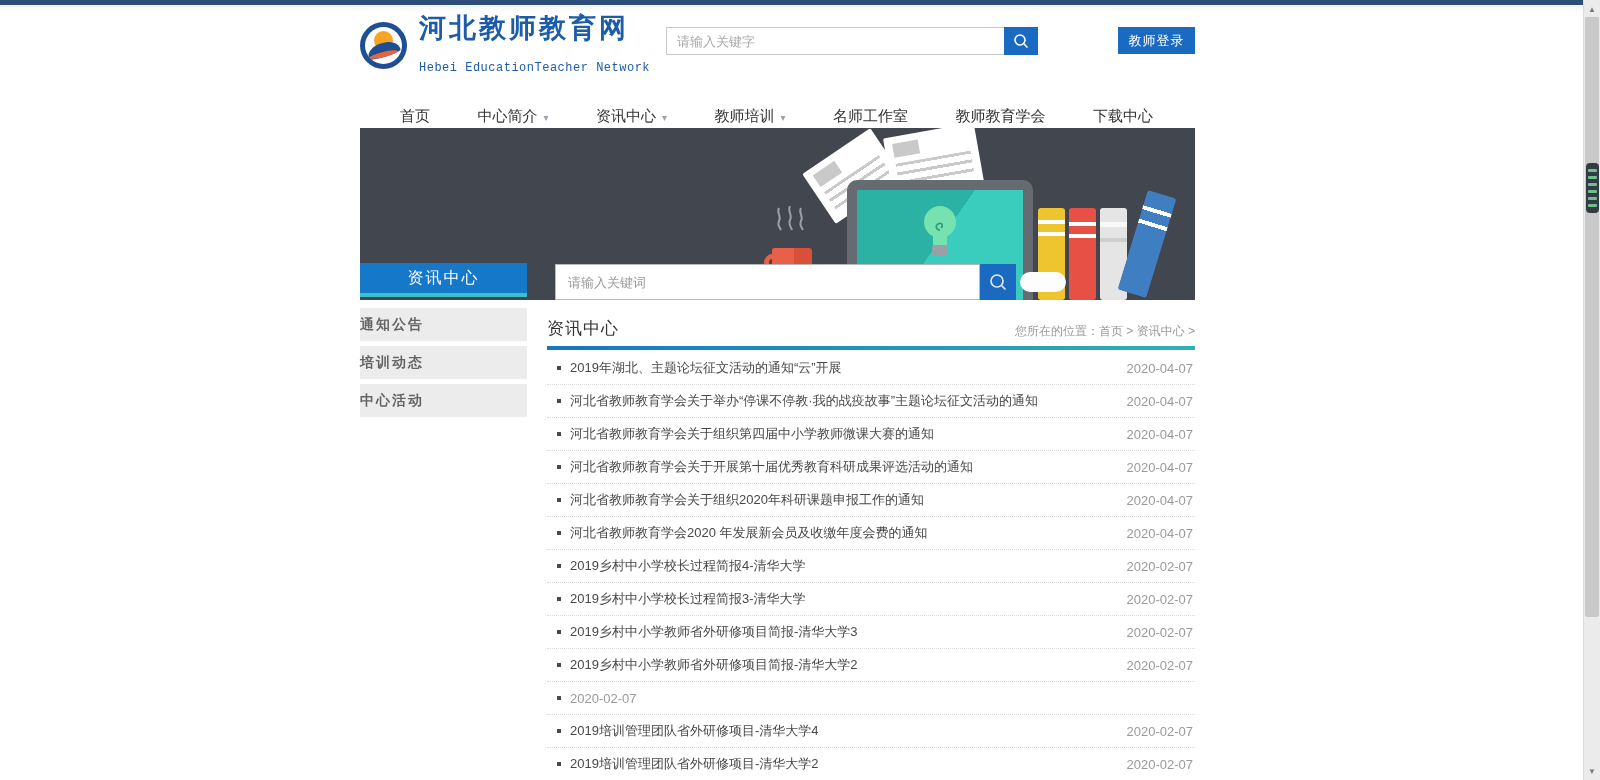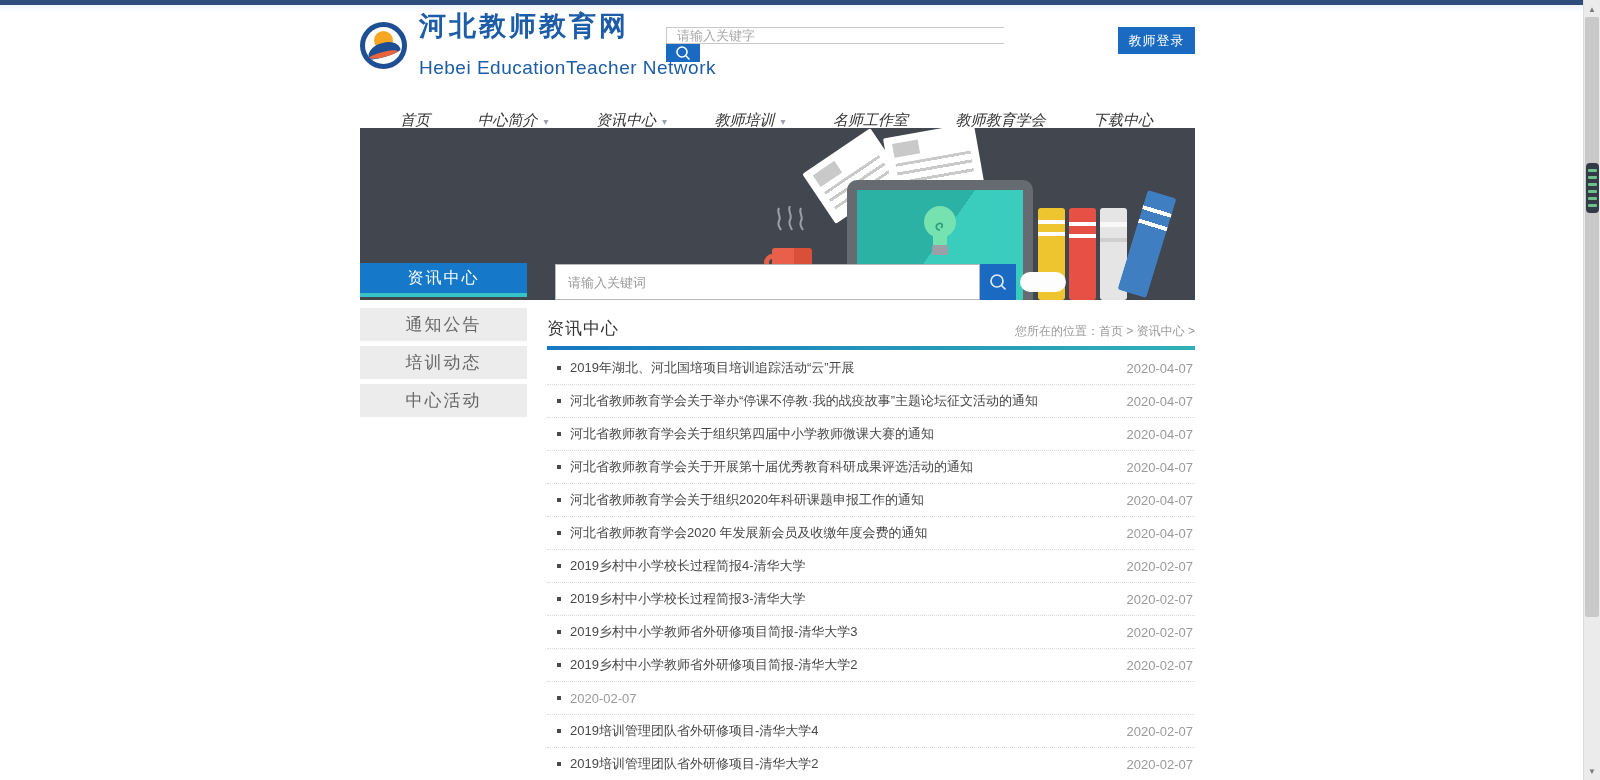--- a/index.html
+++ b/index.html
@@ -6,51 +6,51 @@
   html,body { width:1600px; height:780px; overflow:hidden; background:#fff;
               font-family:"Liberation Sans","DejaVu Sans",sans-serif; }
   #screen { position:relative; width:1600px; height:780px; background:#fff; }
 
   
   #topbar { position:absolute; left:0; top:0; width:1600px; height:5px; background:#2e4d7b; }
   #topbar-fade { position:absolute; left:0; top:5px; width:1600px; height:8px;
                  background:linear-gradient(to bottom,#eef5fc,#ffffff); }
 
   
-  #logo { position:absolute; left:360px; top:16px; height:58px; display:flex; align-items:center; }
+  #logo { position:absolute; left:360px; top:16px; height:58px; display:flex; align-items:center;font-family:Liberation Mono, monospace; }
   .emblem { position:relative; width:47px; height:47px; border-radius:50%;
             background:#1e4e94; flex:0 0 auto; }
   .emblem .inner { position:absolute; left:5px; top:5px; width:37px; height:37px;
                    border-radius:50%; background:#fdfdfd; overflow:hidden; }
   .emblem .sun  { position:absolute; left:9px; top:4px; width:19px; height:19px;
                   border-radius:50%; background:#f6a623; }
   .emblem .swoosh { position:absolute; left:2px; top:16px; width:33px; height:14px;
                     background:#1e4e94; border-radius:50% 50% 50% 50%/80% 90% 20% 30%;
                     transform:rotate(-18deg); }
   .emblem .swoosh2 { position:absolute; left:4px; top:25px; width:29px; height:5px;
                      background:#e8643c; border-radius:50%; transform:rotate(-14deg); }
   #logo .titles { margin-left:12px; }
   #logo .cn { font-size:27px; font-weight:bold; color:#1d5ca6; letter-spacing:3px; line-height:30px; }
-  #logo .en { font-size:19px; color:#1d5ca6; letter-spacing:0.5px; margin-top:16px; }
-
-  #header-search { position:absolute; left:666px; top:27px; width:372px; height:28px; display:flex;flex-direction:column; }
+  #logo .en { font-size:12px; color:#1d5ca6; letter-spacing:0.5px; margin-top:16px; }
+
+  #header-search { position:absolute; left:666px; top:27px; width:372px; height:28px; display:flex; }
   #header-search input { width:338px; height:28px; border:1px solid #c9c9c9; border-right:none;
                          padding:0 10px; font-size:13px; color:#333; outline:none; }
   #header-search input::placeholder { color:#a9a9a9; }
   .search-btn { width:34px; height:28px; background:#1b6ac2; border:none; cursor:pointer;
                 display:flex; align-items:center; justify-content:center; }
 
   #login-btn { position:absolute; left:1118px; top:27px; width:77px; height:27px;
                background:#1b6ac2; color:#fff; font-size:13px; border:none; cursor:pointer;
                display:flex; align-items:center; justify-content:center; letter-spacing:1px; }
 
   
-  #nav { position:absolute; left:360px; top:101px; width:835px; height:38px;
-         display:flex; justify-content:space-between; align-items:center;
-         padding:0 42px 0 40px;font-style:italic; }
+  #nav { position:absolute; left:360px; top:88px; width:835px; height:38px;
+         display:flex; justify-content:space-between; align-items:flex-end;
+         padding:0 42px 0 40px; }
   .nav-item { display:flex; align-items:center; font-size:15px; color:#333;
               cursor:pointer; white-space:nowrap; }
   .nav-item .caret { font-size:10px; color:#9aa3ad; margin-left:6px; margin-top:2px; }
 
   
   #banner { position:absolute; left:360px; top:128px; width:835px; height:172px;
             background:#42464f; overflow:hidden; }
   .paper { position:absolute; background:#fff; border-radius:2px; }
   .paper .ph { position:absolute; left:8px; top:7px; width:26px; height:14px; background:#c9c9c9; }
   .paper .pl { position:absolute; left:8px; right:8px; top:27px; height:26px;
@@ -89,22 +89,22 @@
   #banner-search .search-btn { width:36px; height:36px; }
   #banner-search .pill { width:46px; height:20px; background:#fdfdfd; border-radius:10px; margin-left:4px; }
 
   
   #sidebar-head { position:absolute; left:360px; top:263px; width:167px; height:34px;
                   background:#1678c8; border-bottom:4px solid #35c3c8; color:#fff;
                   font-size:16px; letter-spacing:2px; display:flex; align-items:center;
                   justify-content:center; }
   #sidebar-menu { position:absolute; left:360px; top:308px; width:167px; }
   .side-item { width:167px; height:33px; background:#ececec; margin-bottom:5px;
-               display:flex; align-items:center; justify-content:center;
-               font-size:17px; color:#666; letter-spacing:2px; cursor:pointer; }
+               display:flex; align-items:center; 
+               font-size:14px; color:#666; letter-spacing:2px; cursor:pointer;font-weight:bold; }
 
   
   #main { position:absolute; left:547px; top:313px; width:648px; }
   #main-head { display:flex; justify-content:space-between; align-items:flex-end; height:27px; }
   #main-title { font-size:17px; color:#333; letter-spacing:1px; }
   #breadcrumb { font-size:12px; color:#999; }
   #main-underline { margin-top:6px; height:4px; width:648px;
                     background:linear-gradient(to right,#1577c0,#2fb0b5); }
   #news-list { margin-top:2px; }
   .news-row { position:relative; height:33px; display:flex; align-items:center;
@@ -268,21 +268,21 @@
   <div id="main">
     <div id="main-head">
       <div id="main-title">资讯中心</div>
       <div id="breadcrumb">您所在的位置：首页 &gt; 资讯中心 &gt;</div>
     </div>
     <div id="main-underline"></div>
     <div id="news-list">
 
         <div class="news-row">
           <span class="bullet"></span>
-          <span class="news-title">2019年湖北、河北国培项目培训追踪活动“云”开展</span>
+          <span class="news-title">2019年湖北、主题论坛征文活动的通知“云”开展</span>
           <span class="news-date">2020-04-07</span>
         </div>
 
         <div class="news-row">
           <span class="bullet"></span>
           <span class="news-title">河北省教师教育学会关于举办“停课不停教·我的战疫故事”主题论坛征文活动的通知</span>
           <span class="news-date">2020-04-07</span>
         </div>
 
         <div class="news-row">

